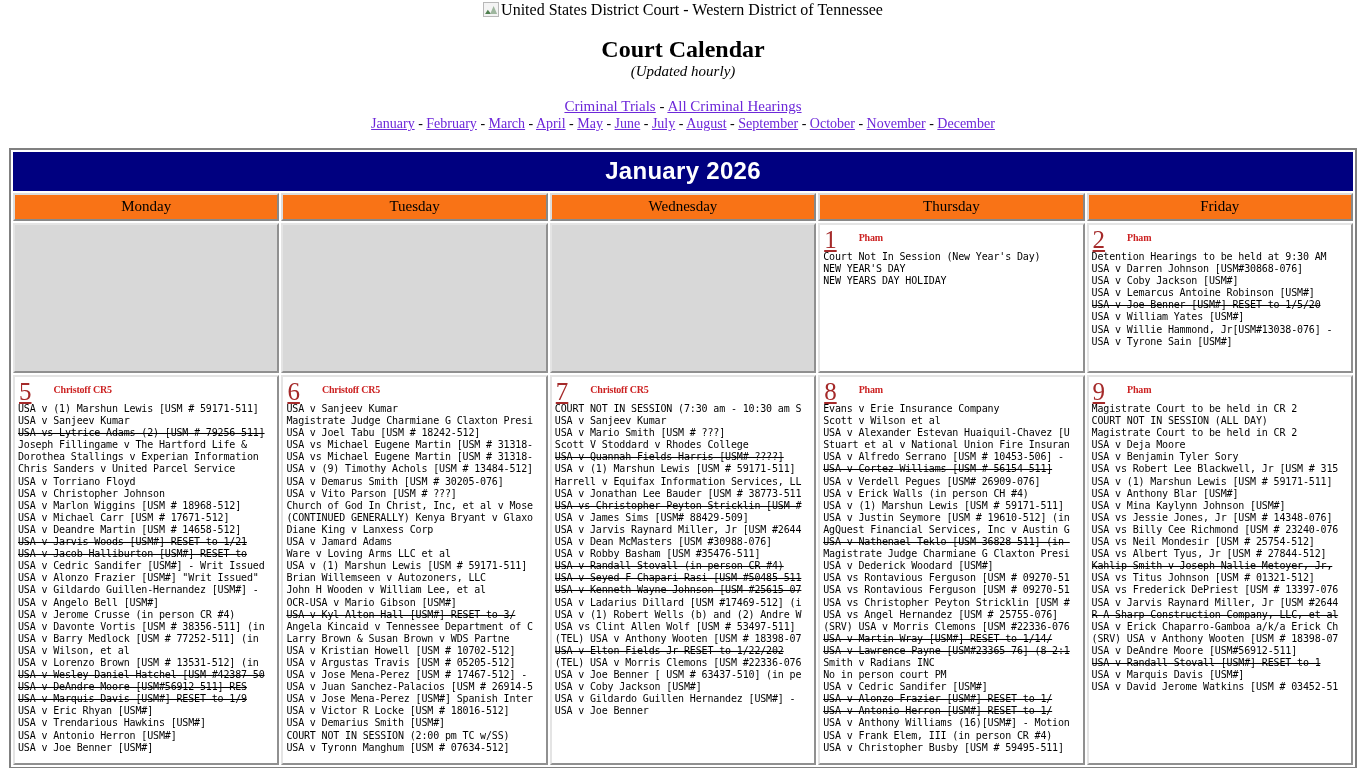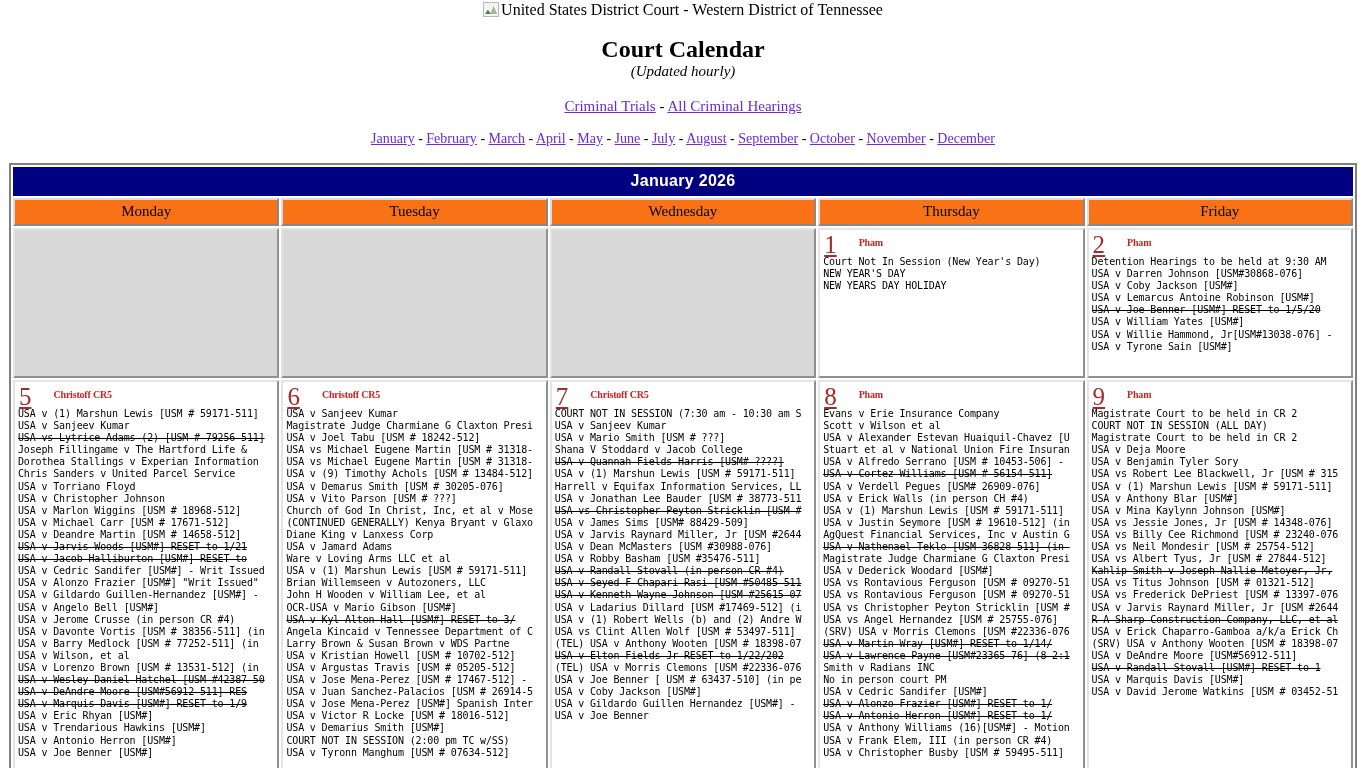--- a/index.html
+++ b/index.html
@@ -68,21 +68,21 @@
     font-style: italic;
     font-size: 15px;
     line-height: 17px;
   }
   .toplinks {
     margin-top: 17px;
     font-size: 15px;
     line-height: 18px;
   }
   .monthlinks {
-    margin-top: 15px;
+    margin-top: 0;
     font-size: 14px;
     line-height: 17px;
   }
   a.xlink {
     color: #6d28d9;
     text-decoration: underline;
   }
   .sep {
     color: #000;
   }
@@ -98,21 +98,21 @@
     border-spacing: 2px;
     width: 100%;
     table-layout: fixed;
   }
   .month-banner {
     background: #000080;
     color: #ffffff;
     text-align: center;
     font-family: "Liberation Sans", "DejaVu Sans", sans-serif;
     font-weight: bold;
-    font-size: 16px;
+    font-size: 24px;
     padding: 5px 0 6px 0;
     letter-spacing: 0.3px;
   }
   th.dow {
     background: #f97316;
     border: 2px outset #dcdcdc;
     text-align: center;
     font-weight: normal;
     font-size: 15px;
     padding: 3px 0 4px 0;
@@ -304,21 +304,21 @@
               <li class="">COURT NOT IN SESSION (2:00 pm TC w/SS)</li>
               <li class="">USA v Tyronn Manghum [USM # 07634-512]</li>
             </ul>
           </td>
           <td class="day tall">
             <div class="day-head"><span class="daynum">7</span><span class="judge">Christoff CR5</span></div>
             <ul class="events">
               <li class="">COURT NOT IN SESSION (7:30 am - 10:30 am S</li>
               <li class="">USA v Sanjeev Kumar</li>
               <li class="">USA v Mario Smith [USM # ???]</li>
-              <li class="">Shana V Stoddard v Jacob College</li>
+              <li class="">Scott V Stoddard v Rhodes College</li>
               <li class="struck">USA v Quannah Fields Harris [USM# ????]</li>
               <li class="">USA v (1) Marshun Lewis [USM # 59171-511]</li>
               <li class="">Harrell v Equifax Information Services, LL</li>
               <li class="">USA v Jonathan Lee Bauder [USM # 38773-511</li>
               <li class="struck">USA vs Christopher Peyton Stricklin [USM #</li>
               <li class="">USA v James Sims [USM# 88429-509]</li>
               <li class="">USA v Jarvis Raynard Miller, Jr [USM #2644</li>
               <li class="">USA v Dean McMasters [USM #30988-076]</li>
               <li class="">USA v Robby Basham [USM #35476-511]</li>
               <li class="struck">USA v Randall Stovall (in person CR #4)</li>

